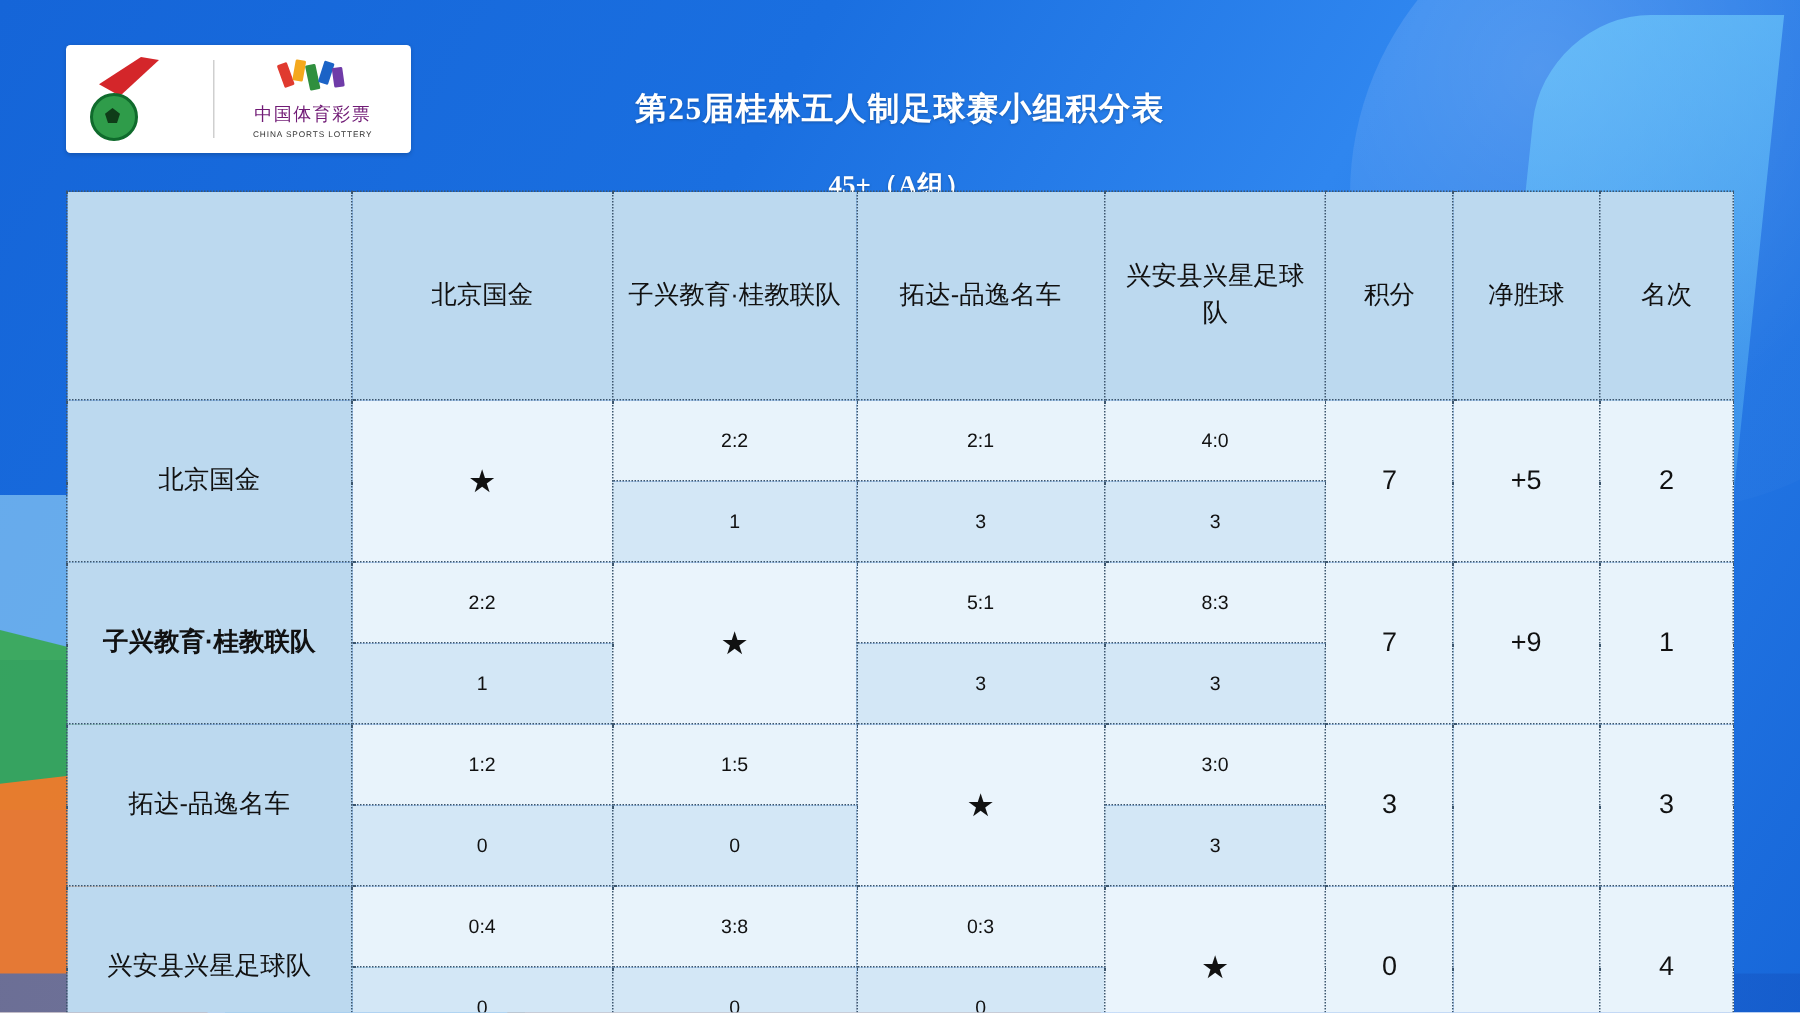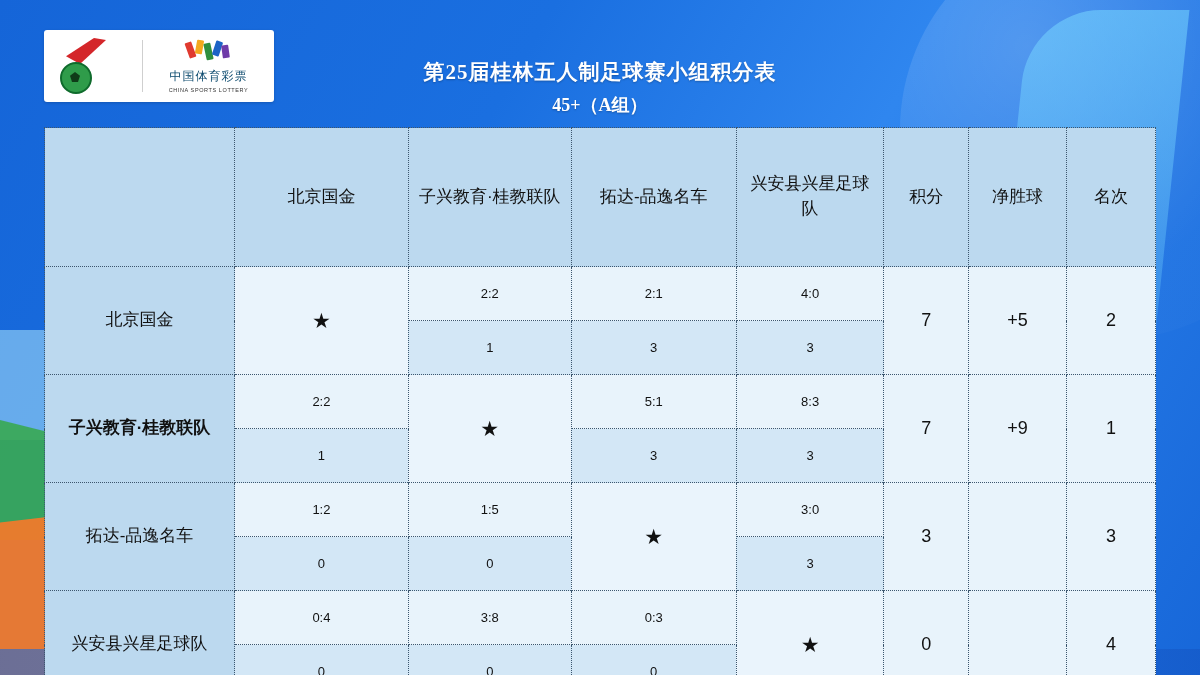--- a/index.html
+++ b/index.html
@@ -140,21 +140,21 @@
     width: 48px;
     height: 26px;
     position: relative;
   }
   .lm-bar {
     position: absolute;
     border-radius: 1px;
   }
   .lottery-cn {
     font-size: 12px;
-    color: #0c4a6e;
+    color: #701a75;
     letter-spacing: 1px;
   }
   .lottery-en {
     font-size: 5.5px;
     color: #333;
     letter-spacing: 0.6px;
   }
   .ball {
     position: absolute;
     left: 16px;
@@ -195,21 +195,21 @@
     color: #ffffff;
     text-shadow: 0 1px 2px rgba(0,0,0,0.25);
   }
   .title-main {
     font-size: 21px;
     font-weight: 700;
     letter-spacing: 1px;
     font-family: "Liberation Serif", serif;
   }
   .title-sub {
-    margin-top: 7px;
+    margin-top: 25px;
     font-size: 18px;
     font-weight: 700;
     font-family: "Liberation Serif", serif;
   }
 
   
   .table-wrap {
     position: absolute;
     left: 44px;
     top: 127px;

